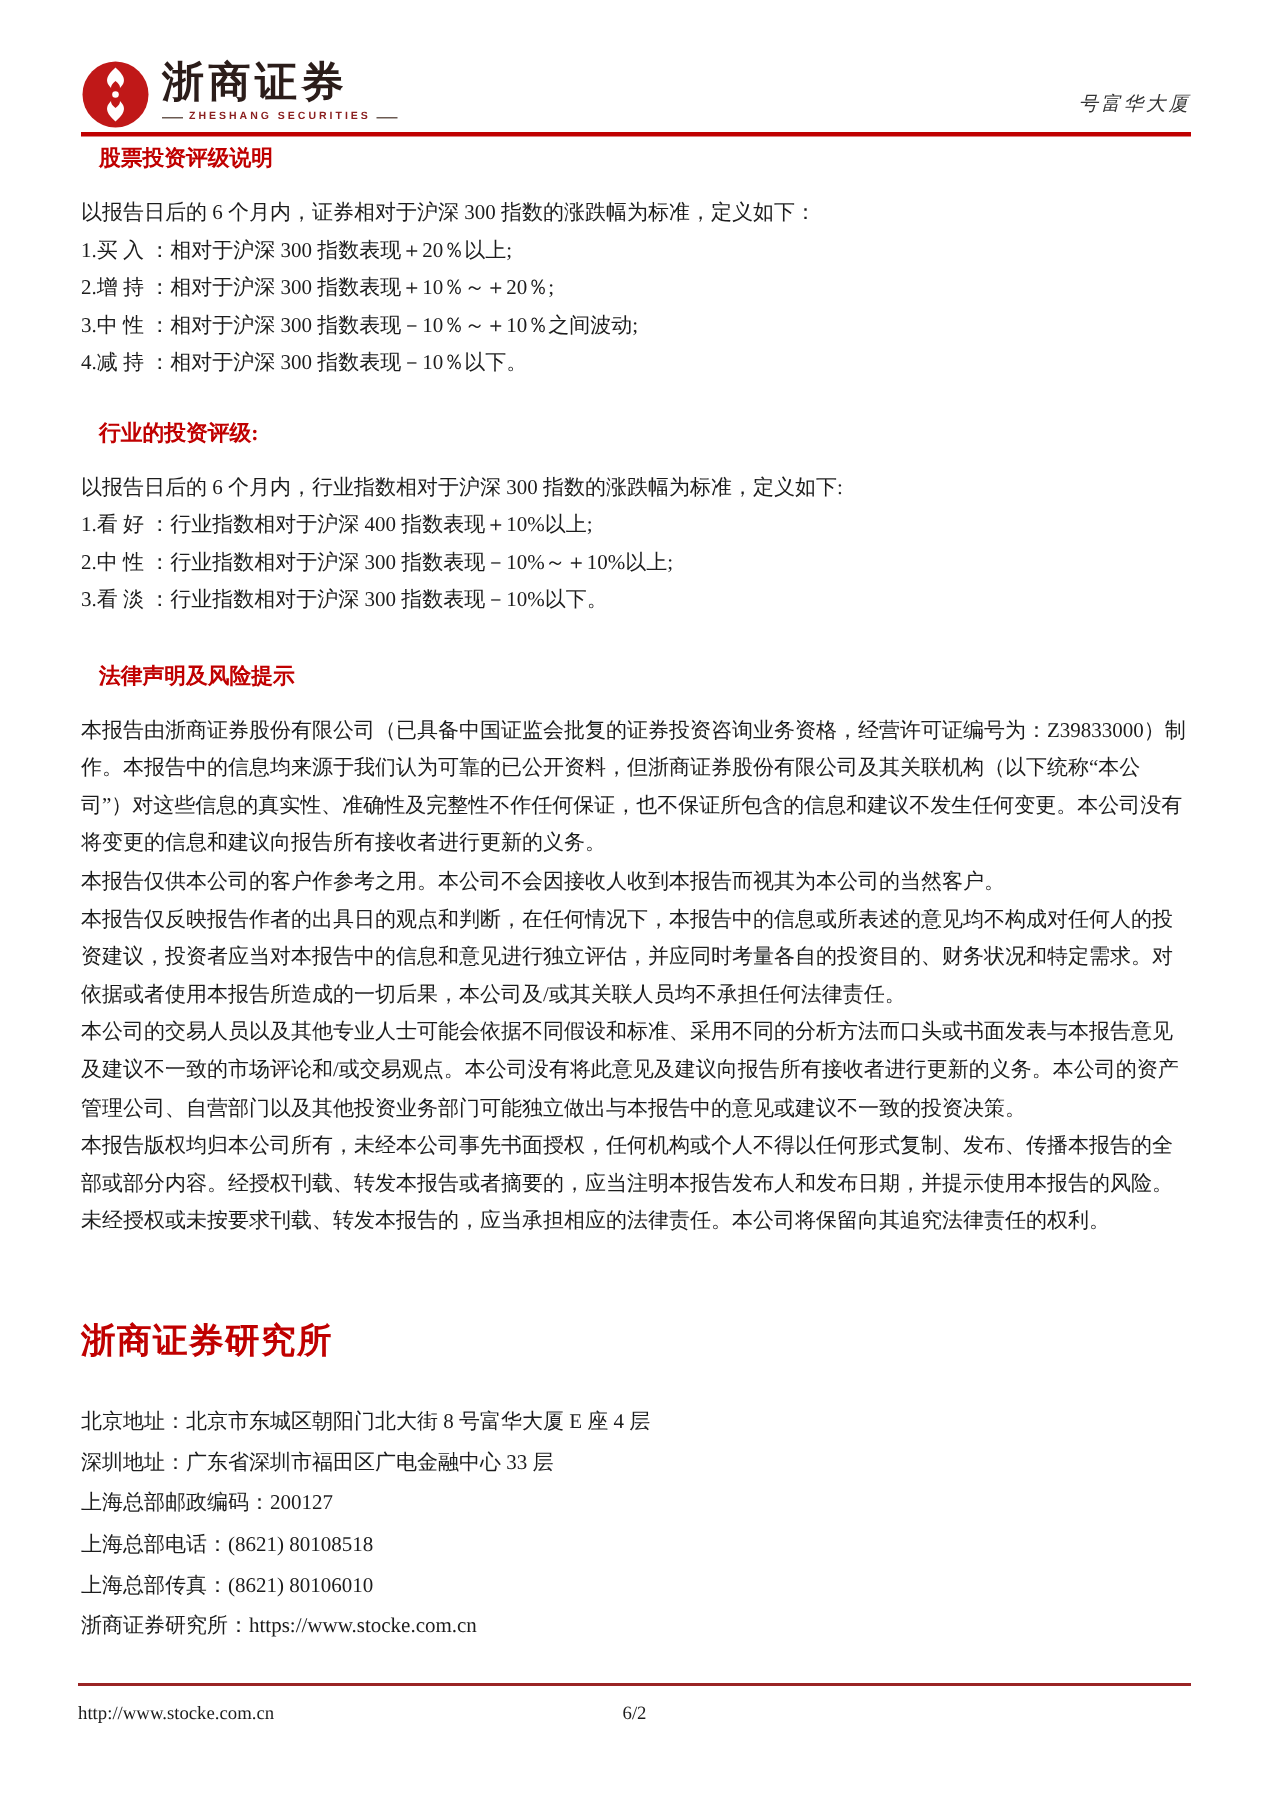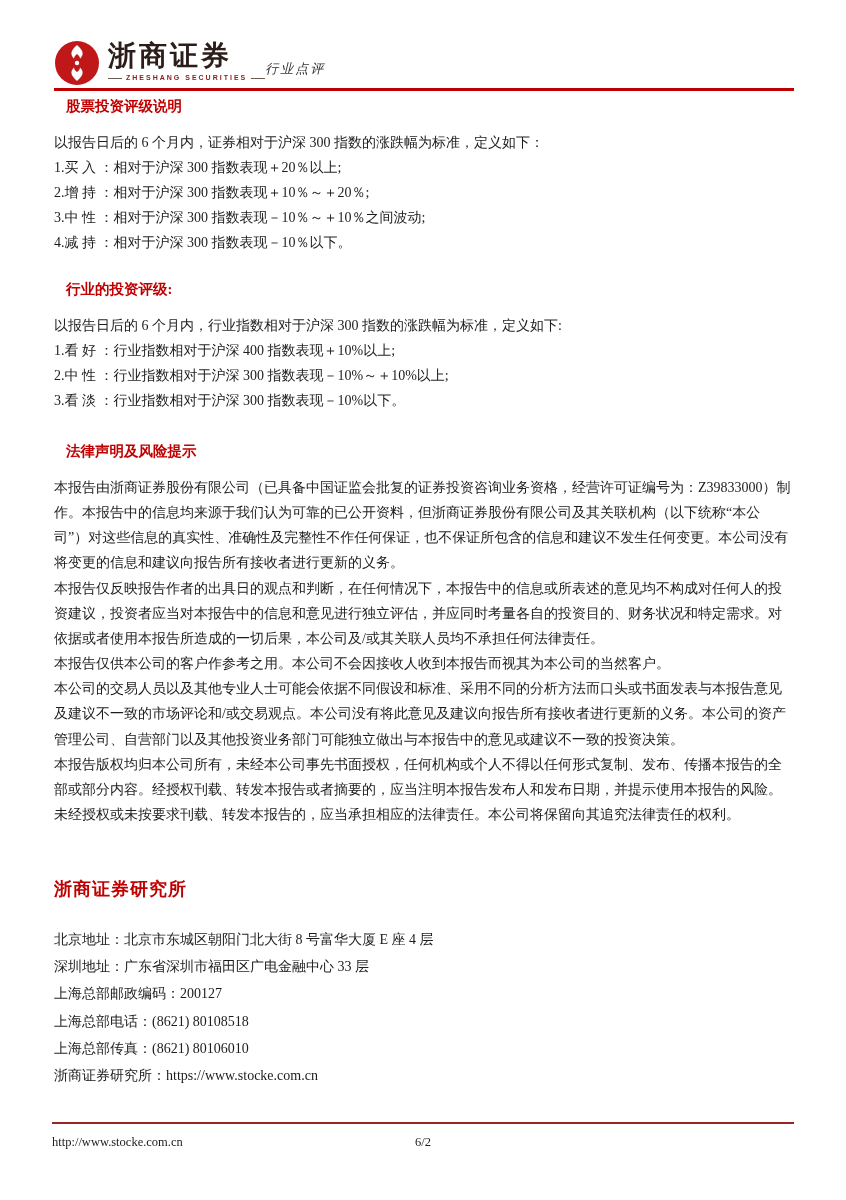--- a/index.html
+++ b/index.html
@@ -6,39 +6,39 @@
   .page {
     width:846px; height:1200px; margin:0 auto; background:#ffffff;
     position:relative; box-sizing:border-box;
     padding:40px 52px 0 54px;
     font-family:"Liberation Serif","DejaVu Serif",serif;
     color:#1c1c1c; font-size:14px; line-height:1.8;
     overflow:hidden;
   }
   
   .hdr { position:relative; }
-  .hdr-row { display:flex; align-items:flex-end; }
+  .hdr-row { display:flex; justify-content:space-between; align-items:flex-end; }
   .brand { display:flex; align-items:center; gap:8px; }
   .brand-mark { width:46px; height:46px; flex:0 0 auto; }
   .brand-txt { display:flex; flex-direction:column; }
   .brand-cn { font-size:28px; font-weight:bold; color:#2b1d1a; letter-spacing:3px; line-height:1.1; }
   .brand-en { display:flex; align-items:center; gap:4px; color:#8b2020; font-size:7px; letter-spacing:2px; font-family:"Liberation Sans",sans-serif; font-weight:bold; }
   .brand-en .ln { flex:1; height:1px; background:#6b5a52; min-width:14px; }
   .doc-type { font-size:13px; color:#333; font-style:italic; padding-bottom:6px; letter-spacing:2px; }
   .hdr-rule { height:2.5px; background:#c00000; margin-top:2px; }
   
   .sec-h { color:#c00000; font-weight:bold; font-size:14.5px; margin:12px; line-height:1.6; }
   .sec1 .sec-h { margin-top:4px; }
   .sec2 .sec-h { margin-top:22px; margin-bottom:12px; }
   .sec3 .sec-h { margin-top:26px; margin-bottom:12px; }
   p.line { margin:0; }
   .notes p { margin:0; }
   
   .institute { margin-top:46px; }
-  .inst-h { color:#c00000; font-weight:bold; font-size:18px; margin:0 0 20px 0; letter-spacing:1px; }
+  .inst-h { color:#c00000; font-weight:bold; font-size:23px; margin:0 0 20px 0; letter-spacing:1px; }
   .inst-lines p { margin:0; line-height:1.95; }
   
   .ftr {
     position:absolute; left:52px; right:52px; top:1122px;
     border-top:2px solid #9a2424; padding-top:7px;
     display:flex; justify-content:space-between; align-items:center;
     font-size:12.5px;
   }
   .ftr-url { color:#1c1c1c; text-decoration:none; }
   .ftr-page { position:absolute; left:0; right:0; text-align:center; }
@@ -62,21 +62,21 @@
         </svg>
         <div class="brand-txt">
           <span class="brand-cn">浙商证券</span>
           <span class="brand-en">
             <span class="ln"></span>
             <span>ZHESHANG SECURITIES</span>
             <span class="ln"></span>
           </span>
         </div>
       </div>
-      <div class="doc-type">行业点评</div>
+      <div class="doc-type">号富华大厦</div>
     </div>
     <div class="hdr-rule"></div>
   </div>
 
   <div class="sec1">
     <p class="sec-h">股票投资评级说明</p>
     <p class="line">以报告日后的 6 个月内，证券相对于沪深 300 指数的涨跌幅为标准，定义如下：</p>
     <p class="line">1.买 入 ：相对于沪深 300 指数表现＋20％以上;</p>
     <p class="line">2.增 持 ：相对于沪深 300 指数表现＋10％～＋20％;</p>
     <p class="line">3.中 性 ：相对于沪深 300 指数表现－10％～＋10％之间波动;</p>
@@ -87,22 +87,22 @@
     <p class="sec-h">行业的投资评级:</p>
     <p class="line">以报告日后的 6 个月内，行业指数相对于沪深 300 指数的涨跌幅为标准，定义如下:</p>
     <p class="line">1.看 好 ：行业指数相对于沪深 400 指数表现＋10%以上;</p>
     <p class="line">2.中 性 ：行业指数相对于沪深 300 指数表现－10%～＋10%以上;</p>
     <p class="line">3.看 淡 ：行业指数相对于沪深 300 指数表现－10%以下。</p>
   </div>
 
   <div class="sec3">
     <p class="sec-h">法律声明及风险提示</p>
     <p class="line">本报告由浙商证券股份有限公司（已具备中国证监会批复的证券投资咨询业务资格，经营许可证编号为：Z39833000）制作。本报告中的信息均来源于我们认为可靠的已公开资料，但浙商证券股份有限公司及其关联机构（以下统称“本公司”）对这些信息的真实性、准确性及完整性不作任何保证，也不保证所包含的信息和建议不发生任何变更。本公司没有将变更的信息和建议向报告所有接收者进行更新的义务。</p>
+    <p class="line">本报告仅供本公司的客户作参考之用。本公司不会因接收人收到本报告而视其为本公司的当然客户。</p>
     <p class="line">本报告仅反映报告作者的出具日的观点和判断，在任何情况下，本报告中的信息或所表述的意见均不构成对任何人的投资建议，投资者应当对本报告中的信息和意见进行独立评估，并应同时考量各自的投资目的、财务状况和特定需求。对依据或者使用本报告所造成的一切后果，本公司及/或其关联人员均不承担任何法律责任。</p>
-    <p class="line">本报告仅供本公司的客户作参考之用。本公司不会因接收人收到本报告而视其为本公司的当然客户。</p>
     <p class="line">本公司的交易人员以及其他专业人士可能会依据不同假设和标准、采用不同的分析方法而口头或书面发表与本报告意见及建议不一致的市场评论和/或交易观点。本公司没有将此意见及建议向报告所有接收者进行更新的义务。本公司的资产管理公司、自营部门以及其他投资业务部门可能独立做出与本报告中的意见或建议不一致的投资决策。</p>
     <p class="line">本报告版权均归本公司所有，未经本公司事先书面授权，任何机构或个人不得以任何形式复制、发布、传播本报告的全部或部分内容。经授权刊载、转发本报告或者摘要的，应当注明本报告发布人和发布日期，并提示使用本报告的风险。未经授权或未按要求刊载、转发本报告的，应当承担相应的法律责任。本公司将保留向其追究法律责任的权利。</p>
   </div>
 
   <div class="institute">
     <p class="inst-h">浙商证券研究所</p>
     <div class="inst-lines">
       <p>北京地址：北京市东城区朝阳门北大街 8 号富华大厦 E 座 4 层</p>
       <p>深圳地址：广东省深圳市福田区广电金融中心 33 层</p>
       <p>上海总部邮政编码：200127</p>

